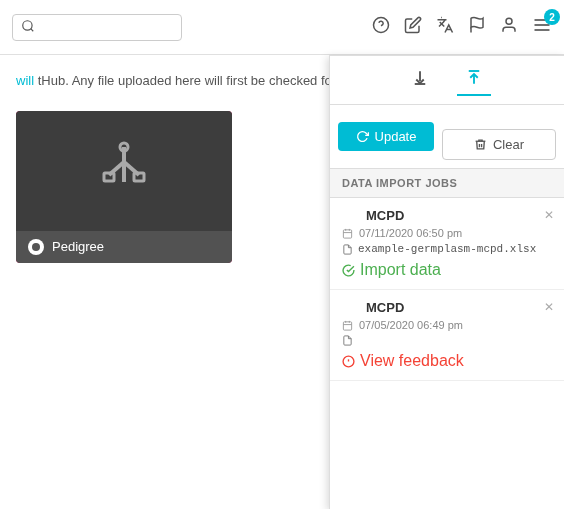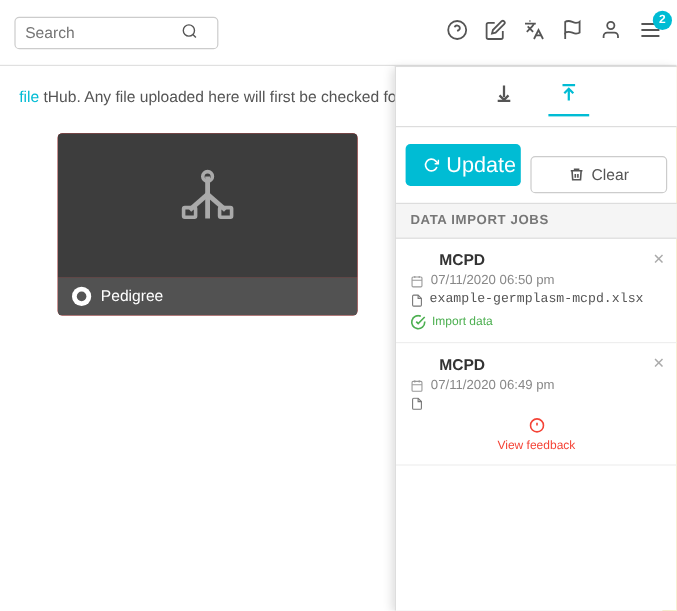--- a/index.html
+++ b/index.html
@@ -99,26 +99,25 @@
     }
 
     .body-text {
       color: #555;
       font-size: 13px;
       line-height: 1.5;
     }
 
     
     .pedigree-card {
-      width: 250px;
-      background: #b91c1c;
+      width: 216px;
+      background: #be185d;
       border-radius: 4px;
       margin-top: 20px;
       overflow: hidden;
-      margin-left: 32px;
     }
 
     .pedigree-card-body {
       display: flex;
       align-items: center;
       justify-content: center;
       height: 120px;
       background: #3d3d3d;
     }
 
@@ -209,25 +208,25 @@
     }
 
     .btn-update {
       flex: 1;
       background: #00bcd4;
       color: #fff;
       border: none;
       border-radius: 4px;
       padding: 7px 4px;
       cursor: pointer;
-      font-size: 18px;
+      font-size: 13px;
       display: flex;
       align-items: center;
       gap: 6px;
-      justify-content: flex-end;
+      justify-content: center;
     }
 
     .btn-clear {
       flex: 1;
       background: #fff;
       color: #555;
       border: 1px solid #ccc;
       border-radius: 4px;
       padding: 7px 12px;
       cursor: pointer;
@@ -303,38 +302,36 @@
       gap: 5px;
       font-size: 12px;
     }
 
     .job-action.success {
       color: #4caf50;
     }
 
     .job-action.error {
       color: #f44336;
-      flex-direction: column;
     }
 
     .action-link {
       cursor: pointer;
-      font-size: 10px;
+      font-size: 16px;
       text-align: center;
     }
 
     .action-link.success { color: #4caf50; }
     .action-link.error { color: #f44336; }
   </style>
 </head>
 <body>
 
 <div class="navbar">
   <div class="search-container">
-    <input class="search-input" type="text" placeholder="Search" style="">
     <span class="search-icon">
       <svg width="14" height="14" viewBox="0 0 24 24" fill="none" stroke="currentColor" stroke-width="2">
         <circle cx="11" cy="11" r="8"></circle>
         <line x1="21" y1="21" x2="16.65" y2="16.65"></line>
       </svg>
     </span>
   </div>
   <div class="nav-icons">
     <span class="nav-icon">
       <svg width="18" height="18" viewBox="0 0 24 24" fill="none" stroke="#555" stroke-width="2">
@@ -379,21 +376,21 @@
       </svg>
       <span class="badge">2</span>
     </span>
   </div>
 </div>
 
 <div class="main-content">
 
   <div class="left-area">
     <p class="body-text">
-      <span class="link-text">file</span>
+      <span class="link-text">will</span>
       <span>tHub. Any file uploaded here will first be checked fo</span>
     </p>
 
     <div class="pedigree-card">
       <div class="pedigree-card-body">
 
         <div class="usb-icon">
           <svg width="60" height="60" viewBox="0 0 60 60" fill="none">
 
             <line x1="30" y1="10" x2="30" y2="45" stroke="#aaa" stroke-width="4"></line>
@@ -499,21 +496,21 @@
       <div class="job-item">
         <div class="job-title">MCPD</div>
         <span class="job-close">✕</span>
         <div class="job-meta">
           <svg width="11" height="11" viewBox="0 0 24 24" fill="none" stroke="#999" stroke-width="2">
             <rect x="3" y="4" width="18" height="18" rx="2"></rect>
             <line x1="16" y1="2" x2="16" y2="6"></line>
             <line x1="8" y1="2" x2="8" y2="6"></line>
             <line x1="3" y1="10" x2="21" y2="10"></line>
           </svg>
-          <span>07/11/2020 06:49 pm</span>
+          <span>07/05/2020 06:49 pm</span>
         </div>
         <div class="job-file">
           <svg width="11" height="11" viewBox="0 0 24 24" fill="none" stroke="#777" stroke-width="2">
             <path d="M14 2H6a2 2 0 0 0-2 2v16a2 2 0 0 0 2 2h12a2 2 0 0 0 2-2V8z"></path>
             <polyline points="14 2 14 8 20 8"></polyline>
           </svg>
         </div>
         <div class="job-action error">
           <svg width="13" height="13" viewBox="0 0 24 24" fill="none" stroke="#f44336" stroke-width="2.5">
             <circle cx="12" cy="12" r="10"></circle>

